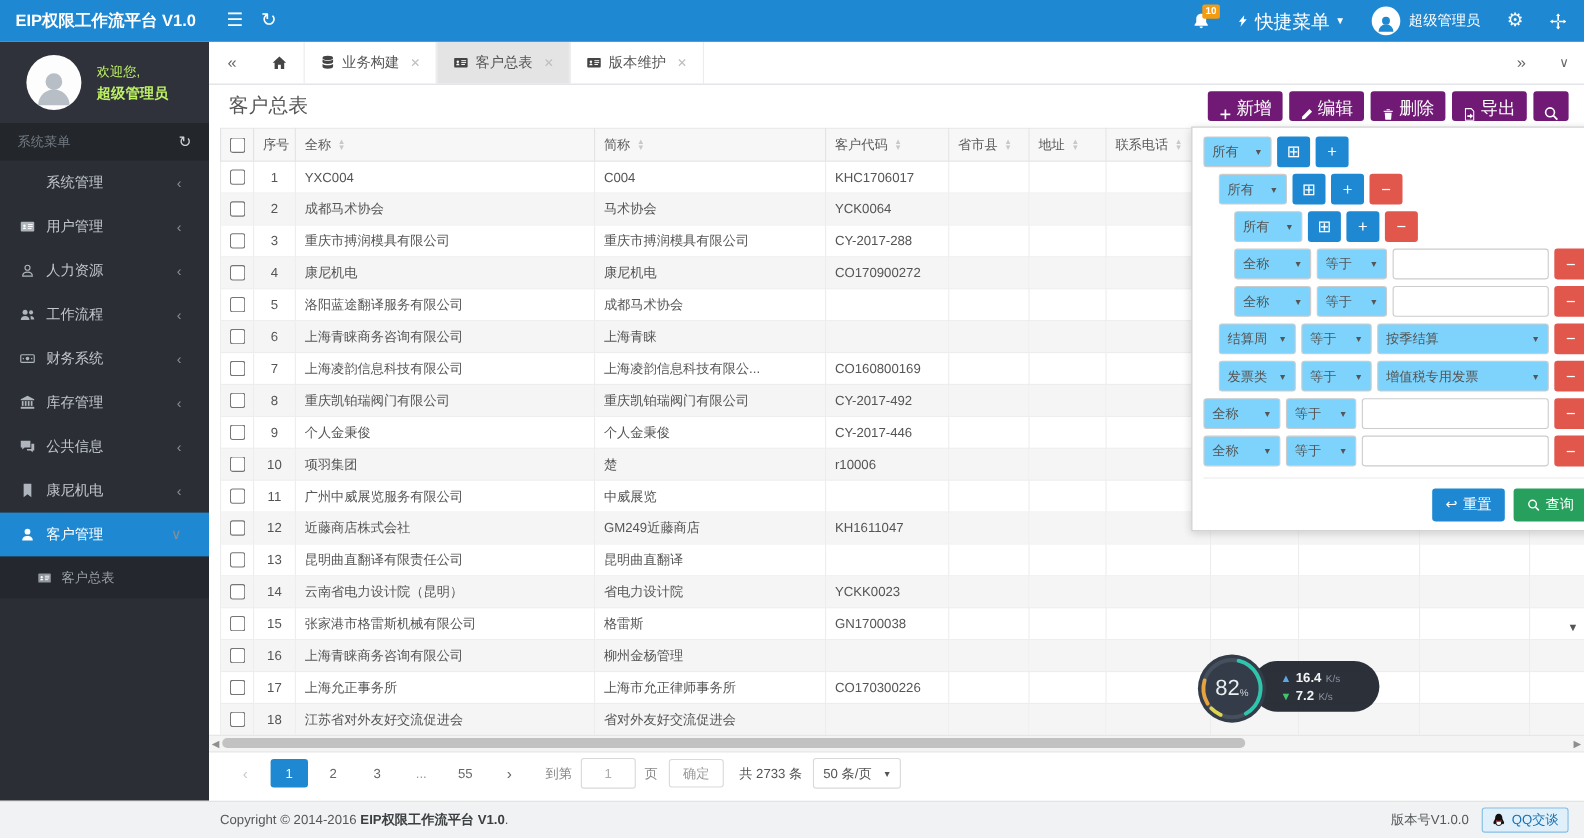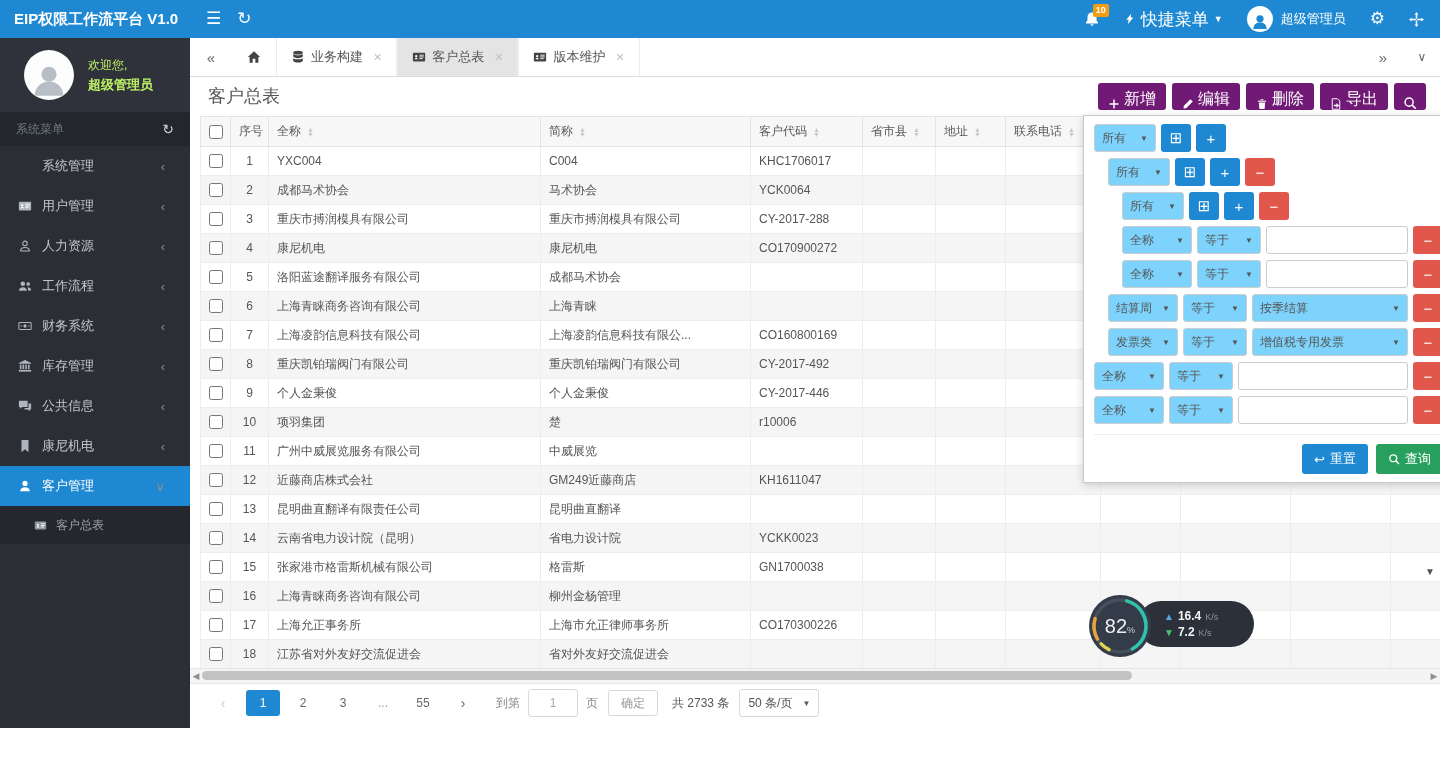--- a/index.html
+++ b/index.html
@@ -919,13 +919,29 @@
         </svg>
         <div class="sw-num">
           <span>82</span>
           <span class="sw-pct">%</span>
         </div>
       </div>
     </div>
 
   </main>
 
+  <footer class="footer">
+    <div class="copy">
+      <span>Copyright © 2014-2016 </span><b>EIP权限工作流平台 V1.0</b><span>.</span>
+    </div>
+    <div class="f-right">
+      <span>版本号V1.0.0</span>
+      <span class="qq-btn">
+        <svg width="13" height="13" viewBox="0 0 16 16">
+          <path fill="#13110f" d="M8 1C5.5 1 4 3 4 5.5c0 .8-.2 1.4-.6 2.1-.5 1-1.4 2-1.4 3.4 0 1 .6 1.6 1.2 1.6.4 0 .7-.3 1-.6.5 1.3 2 2.5 3.8 2.5s3.3-1.2 3.8-2.5c.3.3.6.6 1 .6.6 0 1.2-.6 1.2-1.6 0-1.4-.9-2.4-1.4-3.4-.4-.7-.6-1.3-.6-2.1C12 3 10.5 1 8 1z"></path>
+          <ellipse fill="#fff" cx="8" cy="11.3" rx="2.7" ry="2.2"></ellipse>
+          <path fill="#e23d3d" d="M5 8.3c1.8.8 4.2.8 6 0l.3 1.2c-2 .9-4.6.9-6.6 0z"></path>
+        </svg>
+        <span>QQ交谈</span>
+      </span>
+    </div>
+  </footer>
 </div>
 
 </body></html>

